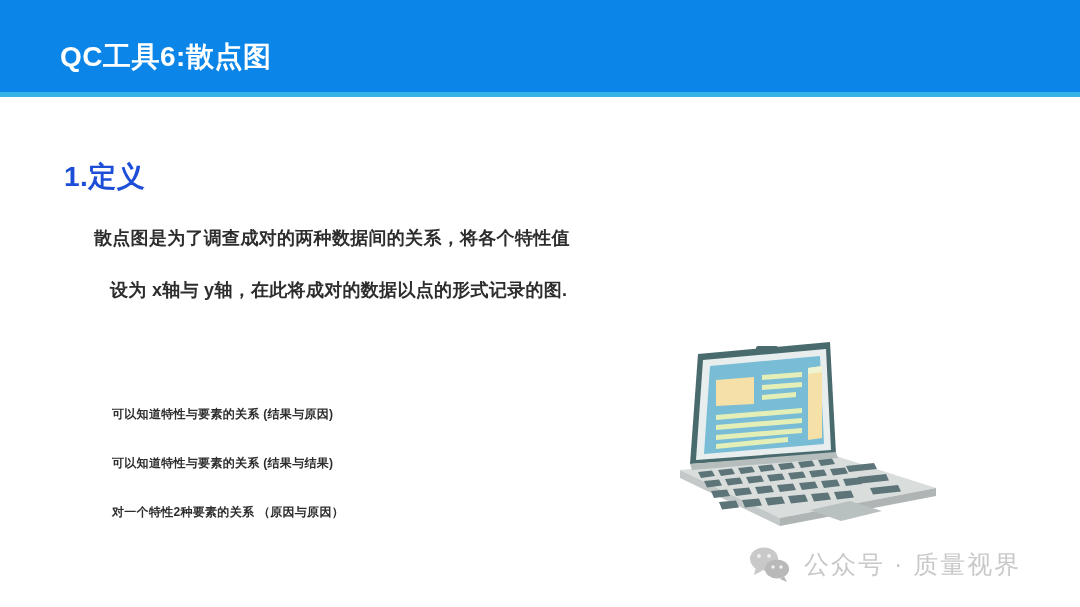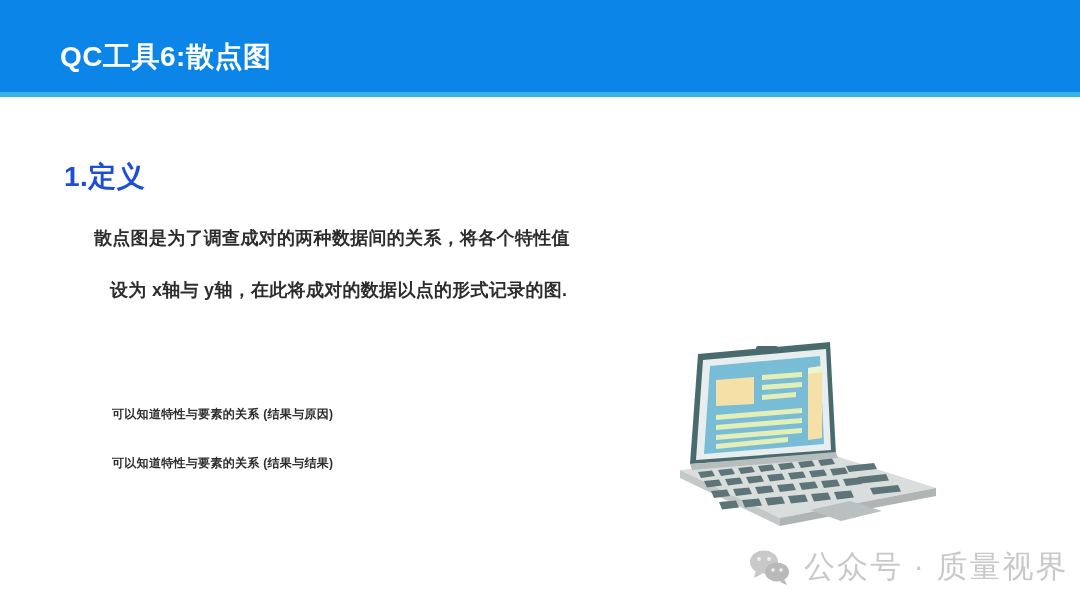--- a/index.html
+++ b/index.html
@@ -99,41 +99,42 @@
   .watermark {
     position: absolute;
     left: 748px;
     top: 546px;
     display: flex;
     align-items: center;
     gap: 12px;
   }
   .wechat-icon { width: 44px; height: 36px; display: block; }
   .watermark-text {
-    font-size: 31px;
+    font-size: 25px;
     color: #c9c9c9;
     white-space: nowrap;
     letter-spacing: 2px;
   }
 </style>
 </head>
 <body>
 
 <div class="slide">
 
   <div class="header-band"></div>
   <div class="header-accent"></div>
   <div class="header-title">QC工具6:散点图</div>
 
   <div class="section-heading" id="heading-definition">1.定义</div>
   <div class="body-line" id="def-line-0">散点图是为了调查成对的两种数据间的关系，将各个特性值</div>
   <div class="body-line" id="def-line-1">设为 x轴与 y轴，在此将成对的数据以点的形式记录的图.</div>
 
   <div class="purpose-line" id="purpose-line-0">可以知道特性与要素的关系 (结果与原因)</div>
   <div class="purpose-line" id="purpose-line-1">可以知道特性与要素的关系 (结果与结果)</div>
+  <div class="purpose-line" id="purpose-line-2">对一个特性2种要素的关系 （原因与原因）</div>
 
   <div class="laptop-wrap">
     <svg class="laptop-svg" viewBox="0 0 280 200">
 
       <polygon points="22,128 30,18 162,6 168,118" fill="#4a6b6e"></polygon>
 
       <polygon points="28,124 35,24 158,13 163,114" fill="#e8eeee"></polygon>
 
       <rect x="88" y="10" width="22" height="5" rx="2" fill="#4a6b6e"></rect>
 

